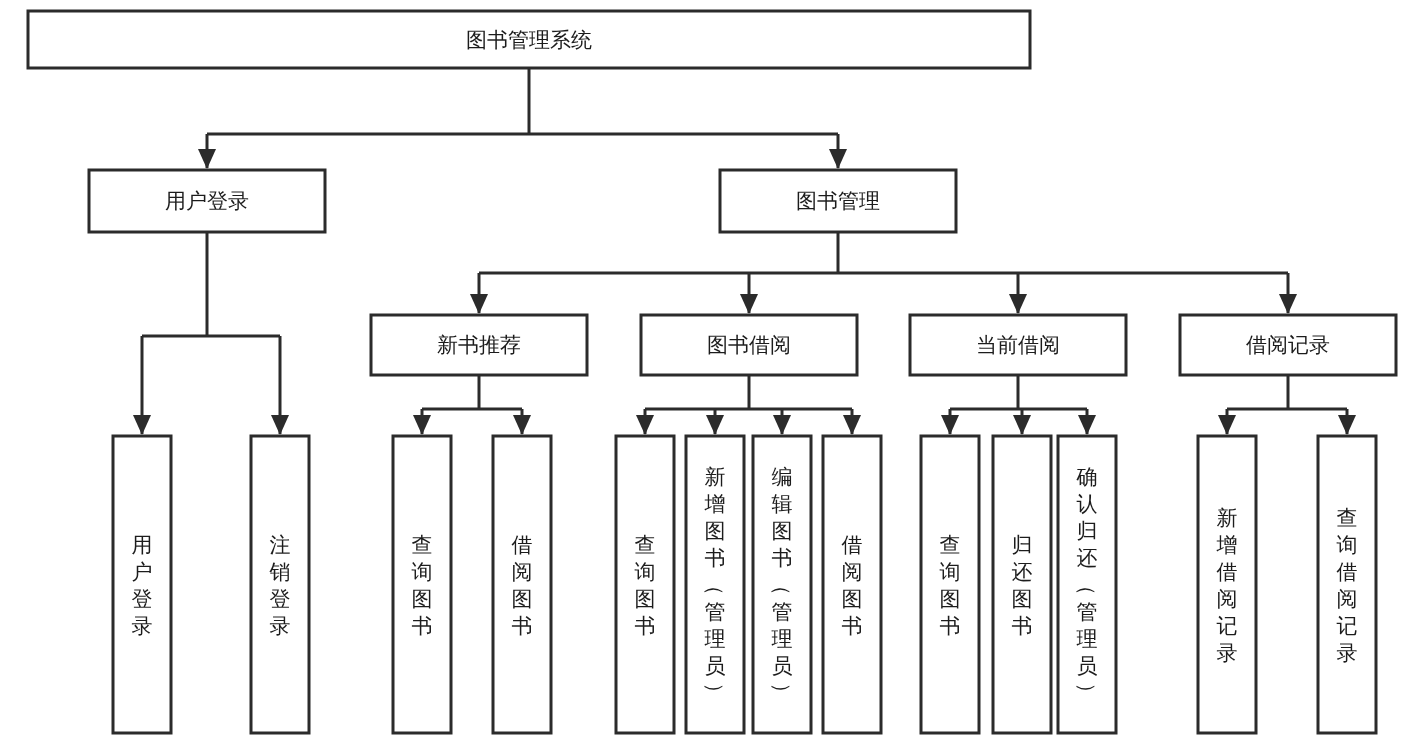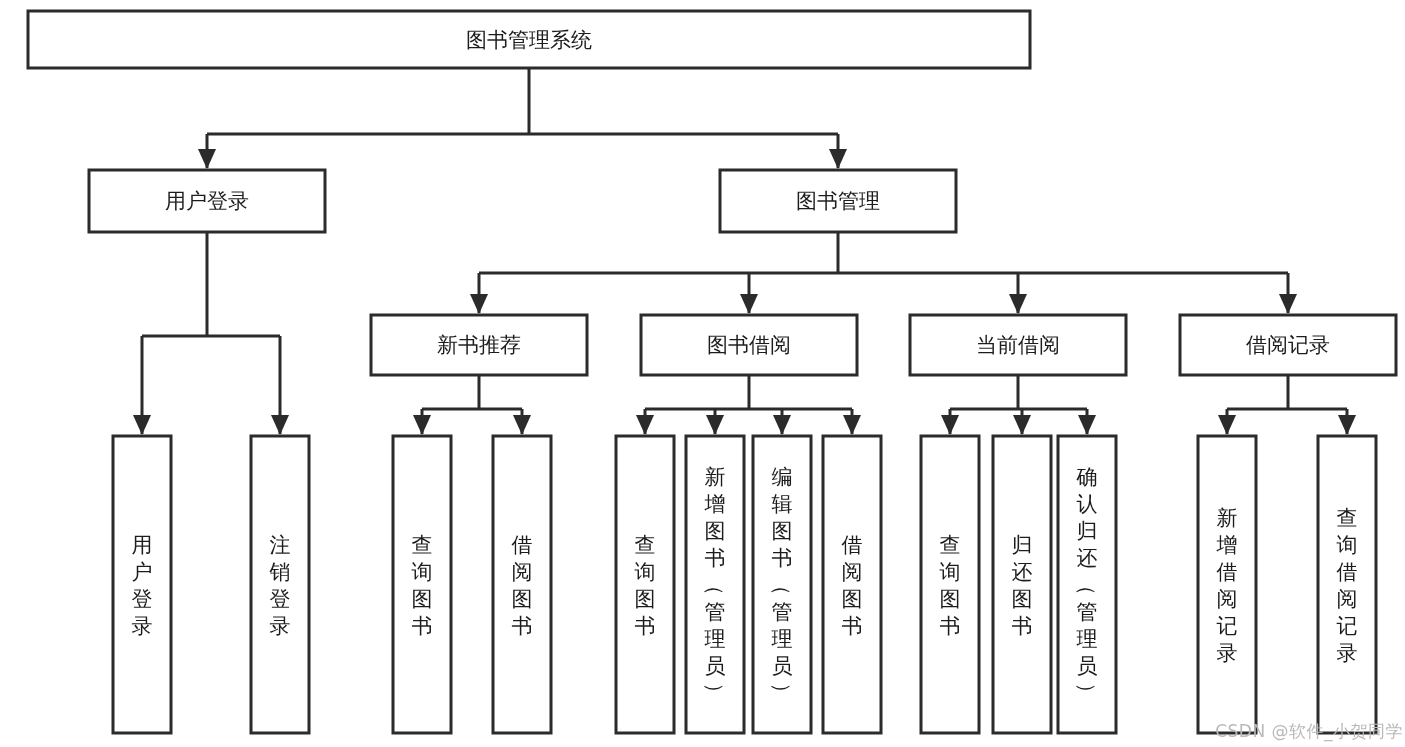--- a/index.html
+++ b/index.html
@@ -260,14 +260,13 @@
           <rect x="1310" y="436" width="58" height="297" class="node-box"></rect>
           <text x="1339" y="524.56" class="node-label-v">查</text>
           <text x="1339" y="551.56" class="node-label-v">询</text>
           <text x="1339" y="578.56" class="node-label-v">借</text>
           <text x="1339" y="605.56" class="node-label-v">阅</text>
           <text x="1339" y="632.56" class="node-label-v">记</text>
           <text x="1339" y="659.56" class="node-label-v">录</text>
         </g>
       </g>
   </svg>
-  <div class="watermark">CSDN @软件_小贺同学</div>
 </div>
 
 </body></html>

